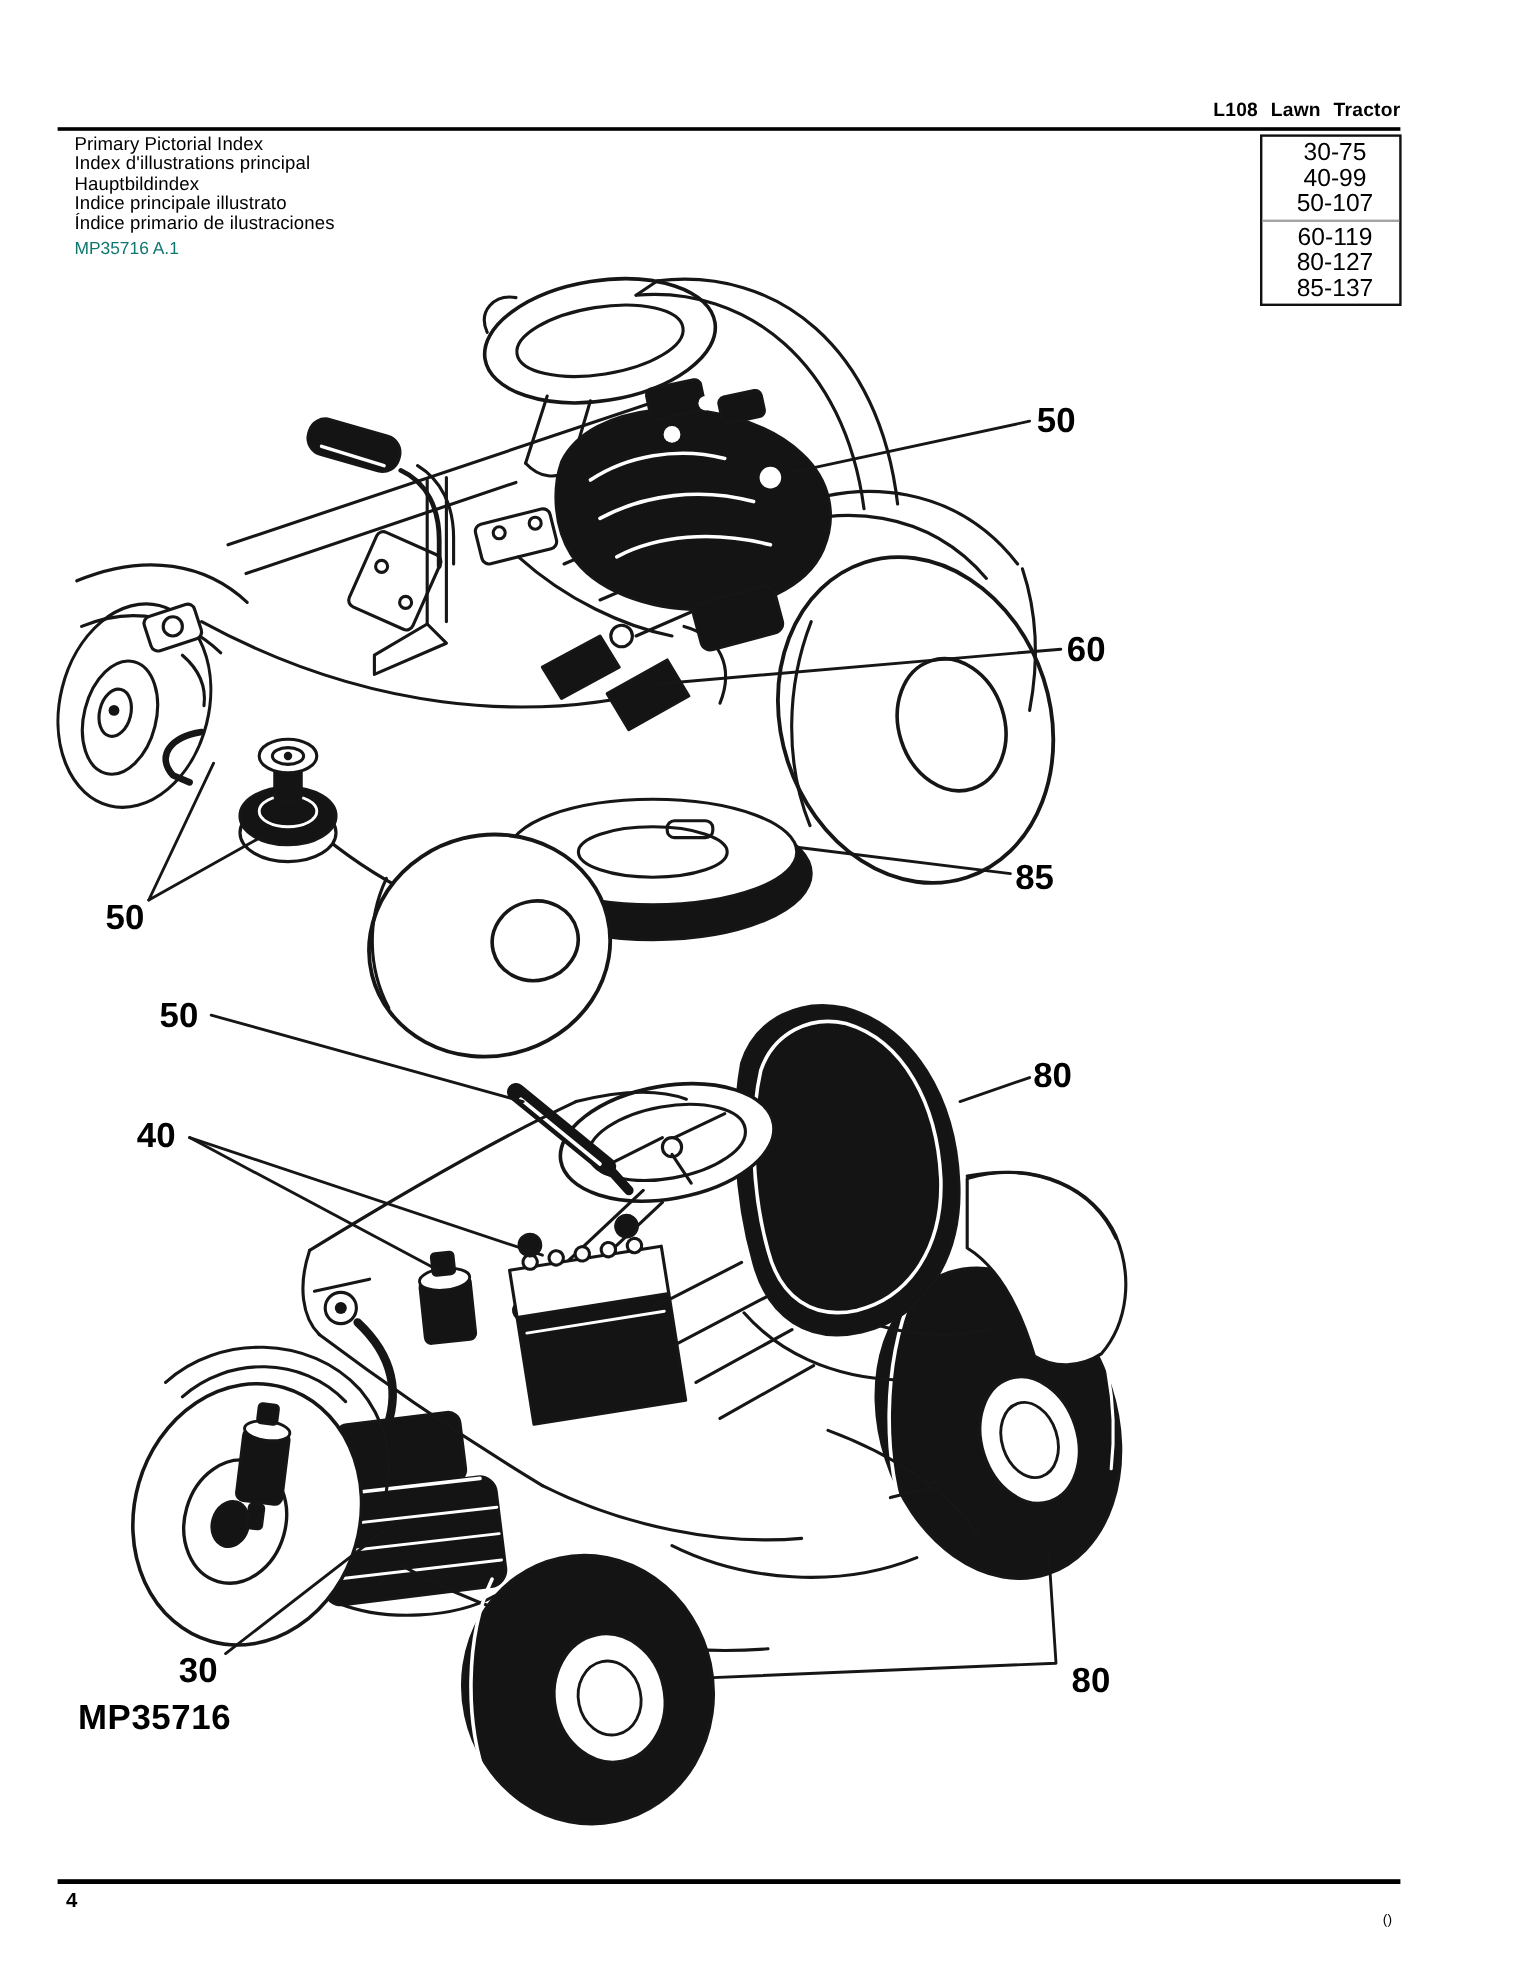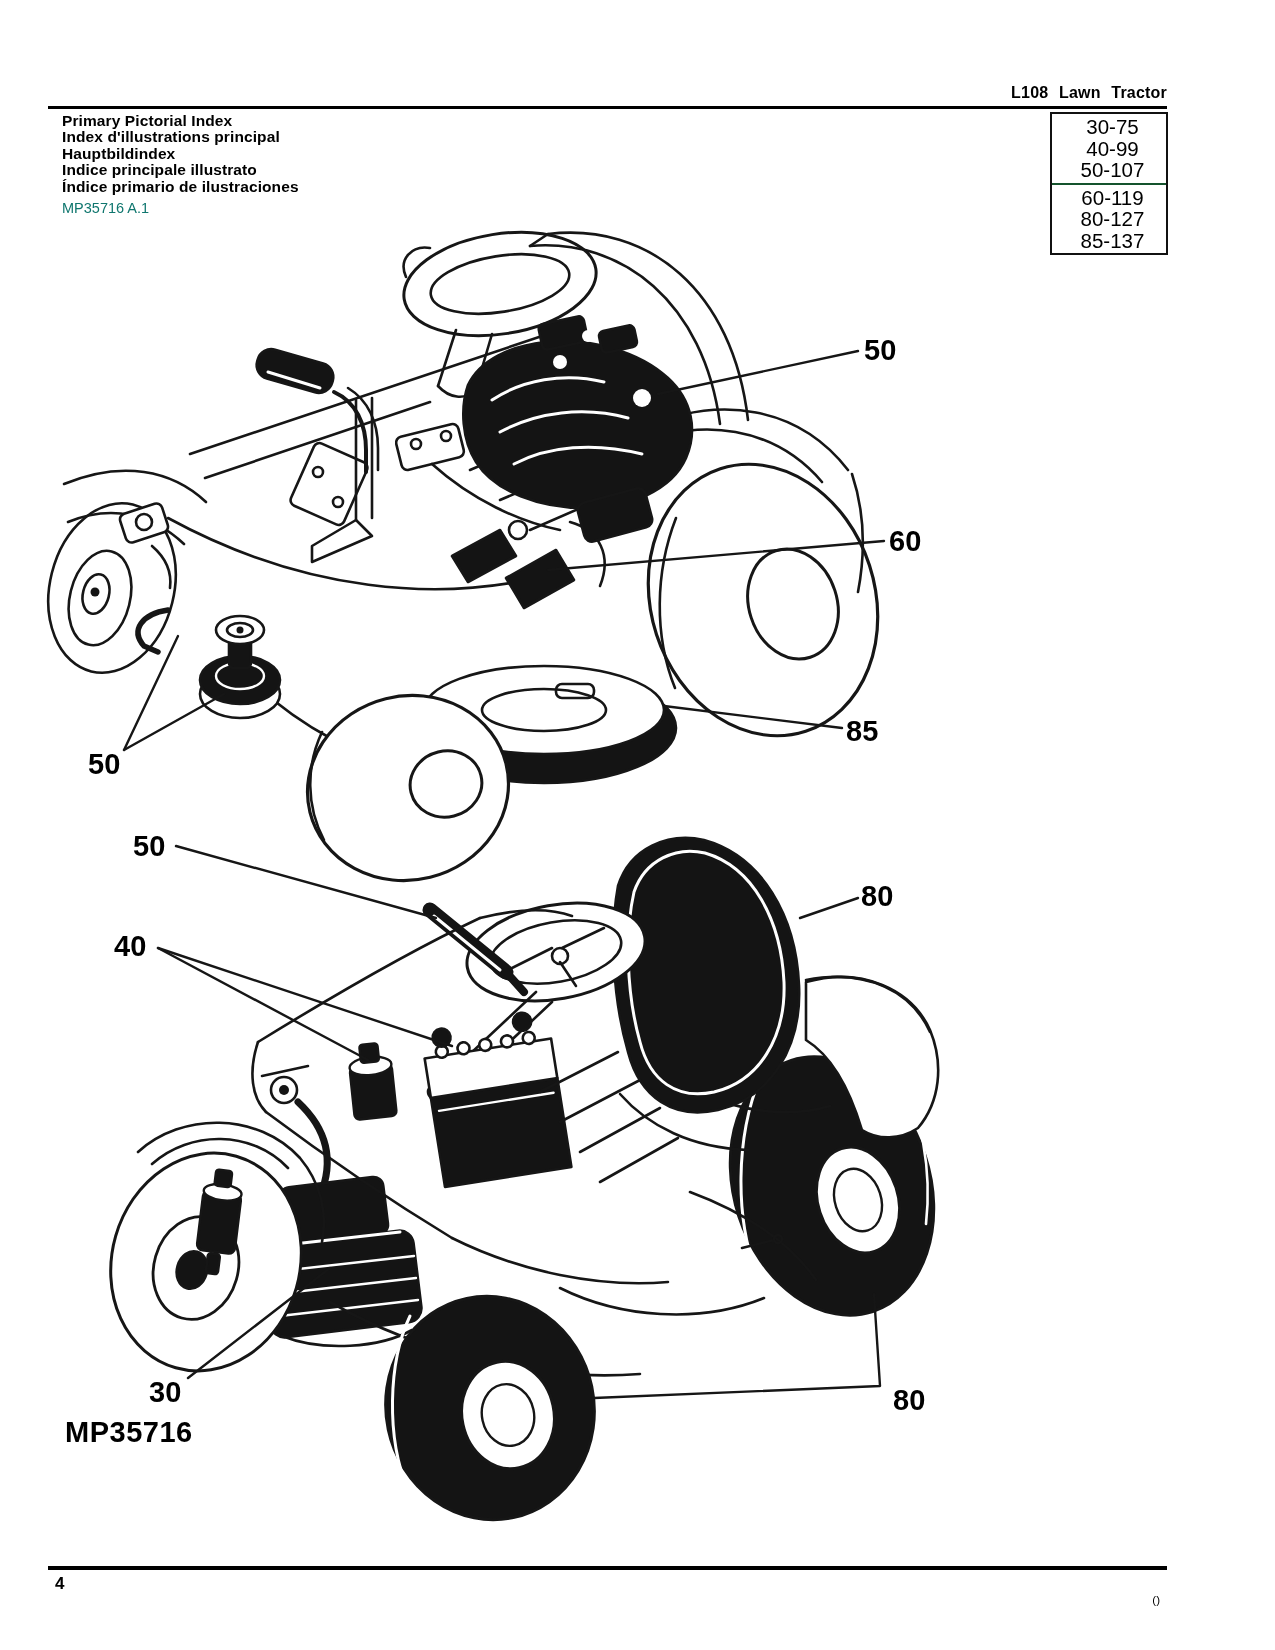--- a/index.html
+++ b/index.html
@@ -3,23 +3,23 @@
 <meta charset="utf-8">
 <style>
   html,body{margin:0;padding:0;background:#888;}
   .page{position:relative;width:1275px;height:1650px;background:#fff;
         font-family:"Liberation Sans",sans-serif;color:#000;overflow:hidden;margin:0 auto;}
   .hdr-rule{position:absolute;left:48px;top:106px;width:1119px;height:3px;background:#000;}
   .hdr-title{position:absolute;left:867px;top:84px;width:300px;text-align:right;
              font-weight:bold;font-size:16px;word-spacing:6px;letter-spacing:.2px;}
   .idx{position:absolute;left:1050px;top:112px;width:118px;border:2px solid #111;background:#fff;box-sizing:border-box;}
   .idx-sec{padding:2px 0;}
-  .idx-sec + .idx-sec{border-top:2px solid #14532d;}
+  .idx-sec + .idx-sec{border-top:2px solid #a3a3a3;}
   .idx-row{display:flex;justify-content:center;font-size:20.5px;line-height:21.5px;padding:0 5px 0 12px;}
-  .titles{position:absolute;left:62px;top:113px;font-weight:bold;font-size:15.5px;line-height:16.4px;letter-spacing:.1px;}
+  .titles{position:absolute;left:62px;top:113px;font-weight:normal;font-size:15.5px;line-height:16.4px;letter-spacing:.1px;}
   .figref{position:absolute;left:62px;top:200px;font-size:14.5px;color:#0f766e;}
   .figcode{position:absolute;left:65px;top:1416px;font-weight:bold;font-size:29px;letter-spacing:.5px;}
   .ftr-rule{position:absolute;left:48px;top:1566px;width:1119px;height:4px;background:#000;}
   .pageno{position:absolute;left:55px;top:1574px;font-weight:bold;font-size:17px;}
   .ftr-right{position:absolute;left:700px;width:467px;top:1574px;text-align:right;font-size:16.5px;}
   .ftr-right span{margin-left:16px;}
   .ftr-note{position:absolute;left:900px;width:260px;top:1594px;text-align:right;font-size:11.5px;}
   .drawing{position:absolute;left:0;top:0;}
   .co{font-family:"Liberation Sans",sans-serif;font-weight:700;font-size:29px;fill:#000;stroke:none;}
 </style>

